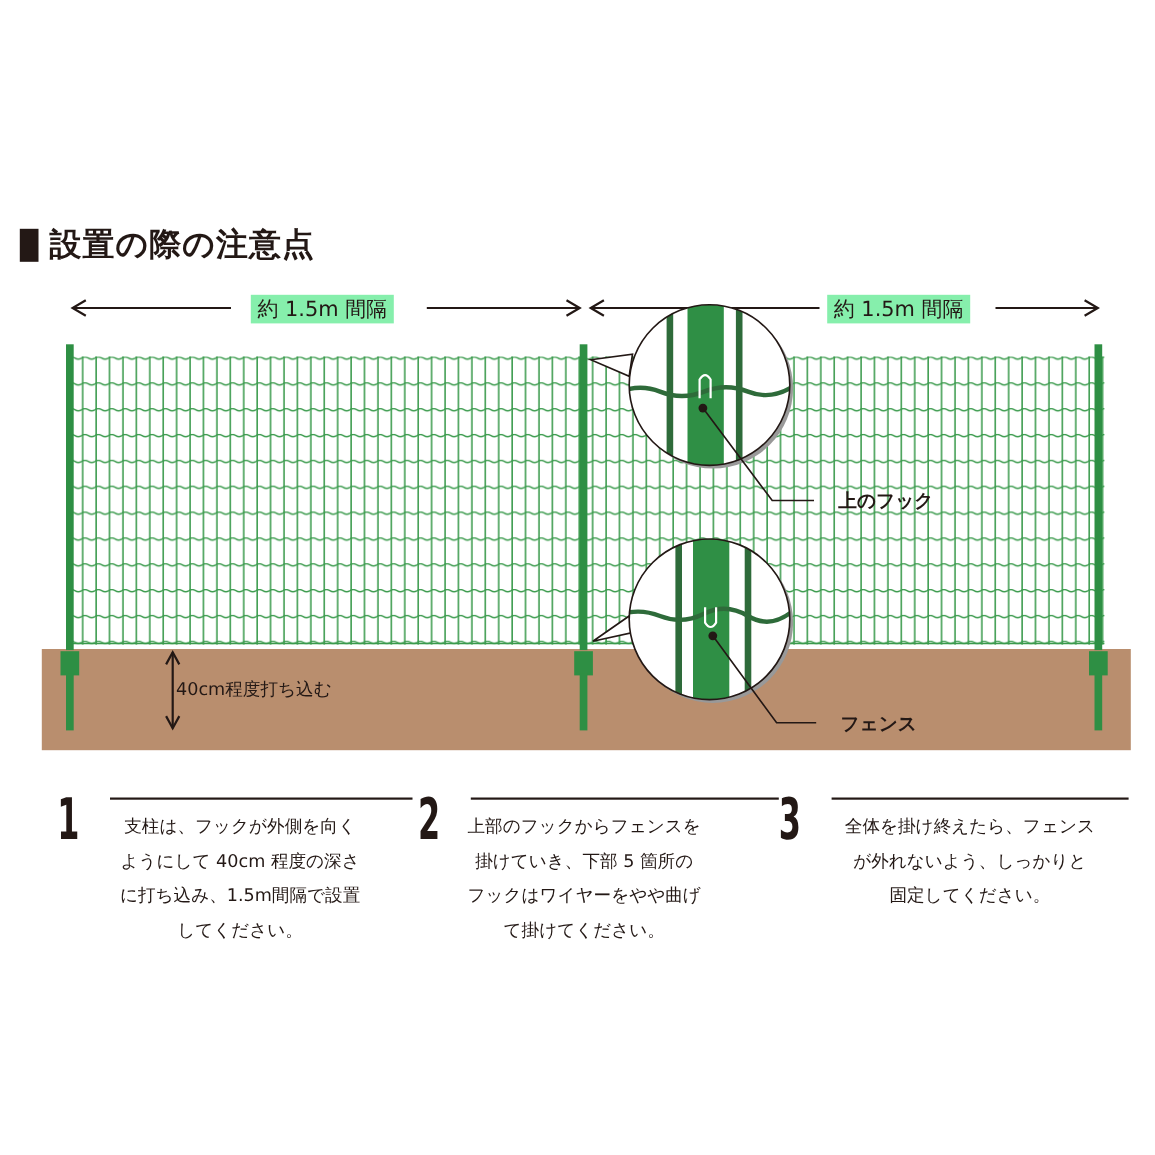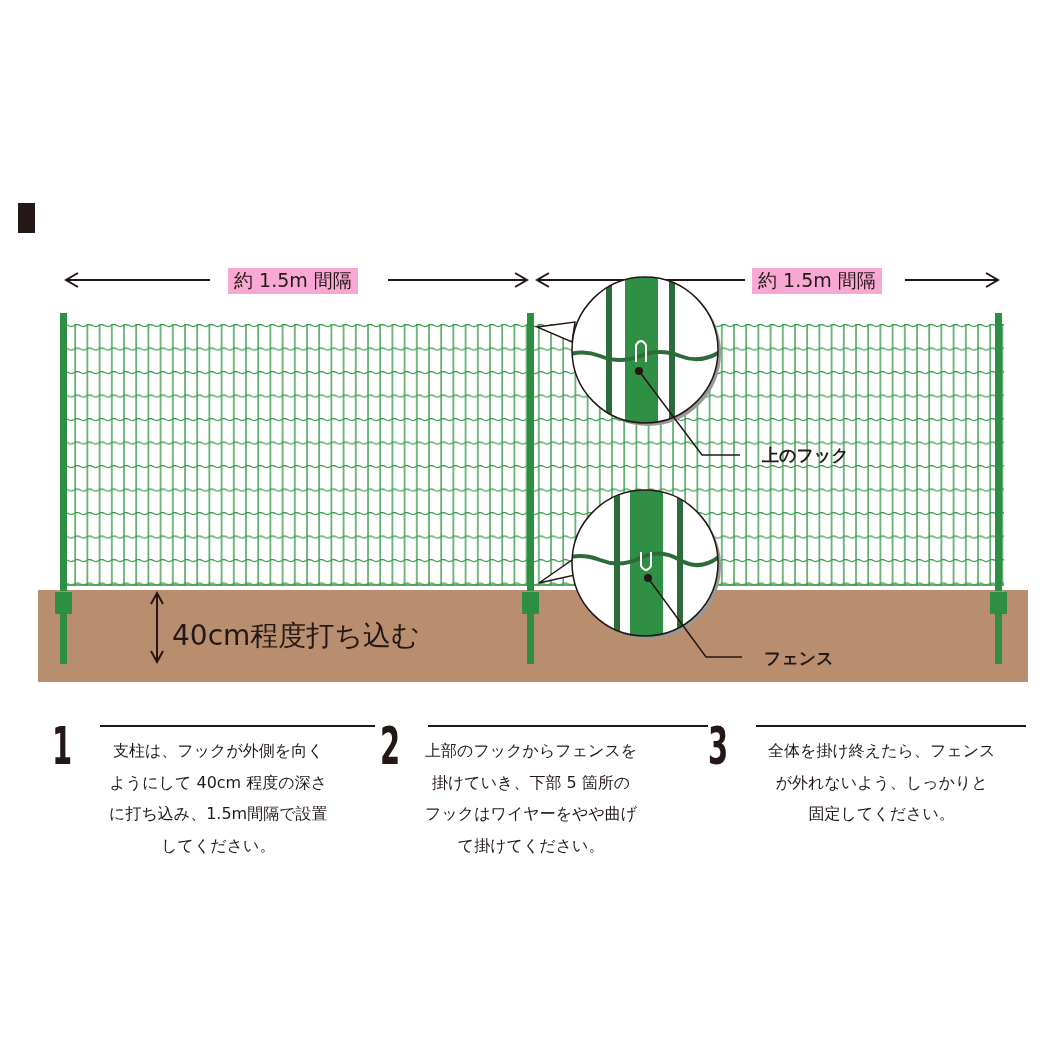--- a/index.html
+++ b/index.html
@@ -1,35 +1,36 @@
 <!DOCTYPE html>
 <html><head>
 <meta charset="utf-8">
 <style>
   html, body { margin:0; padding:0; background:#ffffff; }
   body { width:1050px; height:1050px; position:relative; overflow:hidden;
          font-family: "DejaVu Sans", "Liberation Sans", sans-serif; color:#231815; }
   .title { position:absolute; left:18px; top:203px; display:flex; align-items:center; }
   .title .sq { width:17px; height:30px; background:#231815; margin-right:10px; }
   .title span.t { font-size:29px; font-weight:bold; letter-spacing:1px; }
-  .dim-label { position:absolute; top:268px; font-size:19px; background:#f9a8d4; padding:0 6px;text-align:right; }
+  .dim-label { position:absolute; top:268px; font-size:19px; background:#86efac; padding:0 6px;text-align:right; }
   svg.scene { position:absolute; left:0; top:0; }
   .step { position:absolute; top:722px; }
   .step .num { position:absolute; left:0; top:-2px; font-family:"DejaVu Sans Condensed","DejaVu Sans",sans-serif;
                font-weight:bold; font-size:52px; transform:scaleX(0.62); transform-origin:left top; line-height:1; }
   .step .rule { position:absolute; left:48px; top:3px; height:2px; background:#231815; }
   .step .text { position:absolute; left:57px; top:13px; font-size:16px; line-height:31.5px; white-space:pre;text-align:center; }
   .hook-label { position:absolute; font-size:17px; font-weight:bold;margin-left:19px; }
-  .depth-label { position:absolute; left:172px; top:617px; font-size:28px; }
+  .depth-label { position:absolute; left:160px; top:617px; font-size:16px; }
 </style>
 </head>
 <body>
 
 <div class="title">
   <div class="sq"></div>
+  <span class="t">設置の際の注意点</span>
 </div>
 
 <svg class="scene" width="1050" height="700" viewBox="0 0 1050 700">
   <defs>
     <pattern id="mesh" x="62" y="324" width="12.2" height="23.5" patternUnits="userSpaceOnUse">
       <line x1="1" y1="0" x2="1" y2="23.5" stroke="#3a9a4c" stroke-width="1.4"></line>
       <path d="M0 1.5 Q3 -0.5 6.1 1.5 T12.2 1.5" fill="none" stroke="#3a9a4c" stroke-width="1.3"></path>
     </pattern>
     <clipPath id="circ1">
         <circle cx="645" cy="350" r="73"></circle>

